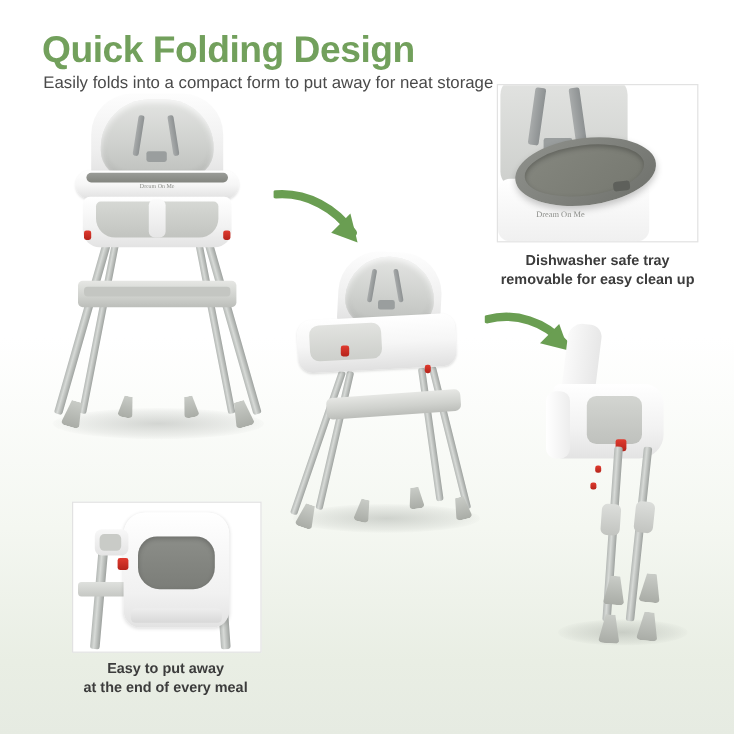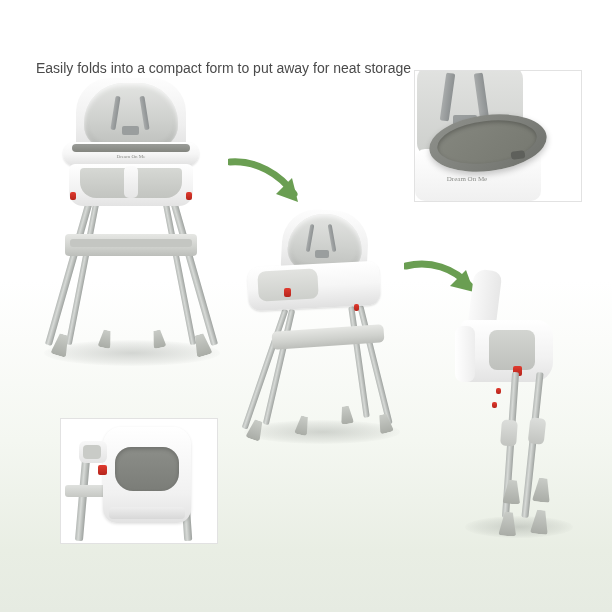--- a/index.html
+++ b/index.html
@@ -130,20 +130,21 @@
     position:absolute;
     background:linear-gradient(to bottom,#fdfdfd,#efefef 60%,#dedede);
     border-radius:34px 34px 10px 10px;
   }
 </style>
 </head>
 <body>
 
 <div class="stage">
 
+  <div class="title">Quick Folding Design</div>
   <div class="subtitle">Easily folds into a compact form to put away for neat storage</div>
 
   <div class="chair" style="left:36px;top:78px;width:190px;height:292px;">
 
     <div class="shadow" style="left:8px;top:262px;width:176px;height:26px;"></div>
 
     <div class="leg" style="left:44px;top:118px;width:6px;height:150px;transform:rotate(11deg);"></div>
     <div class="leg" style="left:140px;top:118px;width:6px;height:150px;transform:rotate(-11deg);"></div>
     <div class="leg" style="left:30px;top:116px;width:7px;height:154px;transform:rotate(16deg);"></div>
     <div class="leg" style="left:154px;top:116px;width:7px;height:154px;transform:rotate(-16deg);"></div>
@@ -257,20 +258,22 @@
                 border-radius:50%;box-shadow:0 3px 6px rgba(0,0,0,.22);
                 transform:rotate(-7deg);"></div>
     <div style="position:absolute;left:22px;top:50px;width:100px;height:42px;
                 background:linear-gradient(145deg,#85877f,#767870);
                 border-radius:50%;transform:rotate(-7deg);
                 box-shadow:inset 0 2px 4px rgba(0,0,0,.25);"></div>
     <div style="position:absolute;left:96px;top:80px;width:14px;height:8px;
                 background:#5e605b;border-radius:3px;transform:rotate(-7deg);"></div>
     <div class="traylogo" style="left:22px;top:104px;width:60px;font-size:7px;text-align:center;">Dream On Me</div>
   </div>
+  <div class="caption" style="left:412px;top:210px;width:172px;">Dishwasher safe tray
+removable for easy clean up</div>
 
   <div class="inset" style="left:60px;top:418px;width:156px;height:124px;">
 
     <div class="leg" style="left:18px;top:28px;width:8px;height:94px;transform:rotate(5deg);"></div>
     <div class="leg" style="left:120px;top:28px;width:8px;height:94px;transform:rotate(-4deg);"></div>
     <div style="position:absolute;left:4px;top:66px;width:42px;height:12px;
                 background:linear-gradient(to bottom,#dfe1de,#c6c8c4);border-radius:3px;"></div>
 
     <div style="position:absolute;left:42px;top:8px;width:88px;height:96px;
                 background:linear-gradient(to bottom,#ffffff,#f1f1f1 70%,#e2e2e2);
@@ -283,15 +286,17 @@
 
     <div style="position:absolute;left:18px;top:22px;width:28px;height:22px;
                 background:linear-gradient(to bottom,#f8f8f8,#e4e4e4);border-radius:6px;"></div>
     <div style="position:absolute;left:22px;top:26px;width:18px;height:14px;
                 background:#c9cbc7;border-radius:4px;"></div>
     <div class="latch" style="left:37px;top:46px;width:9px;height:10px;border-radius:2px;"></div>
 
     <div style="position:absolute;left:48px;top:88px;width:76px;height:12px;
                 background:linear-gradient(to bottom,#eeeeee,#d8d8d8);border-radius:4px;"></div>
   </div>
+  <div class="caption" style="left:52px;top:550px;width:172px;">Easy to put away
+at the end of every meal</div>
 
 
 </div>
 
 </body></html>

